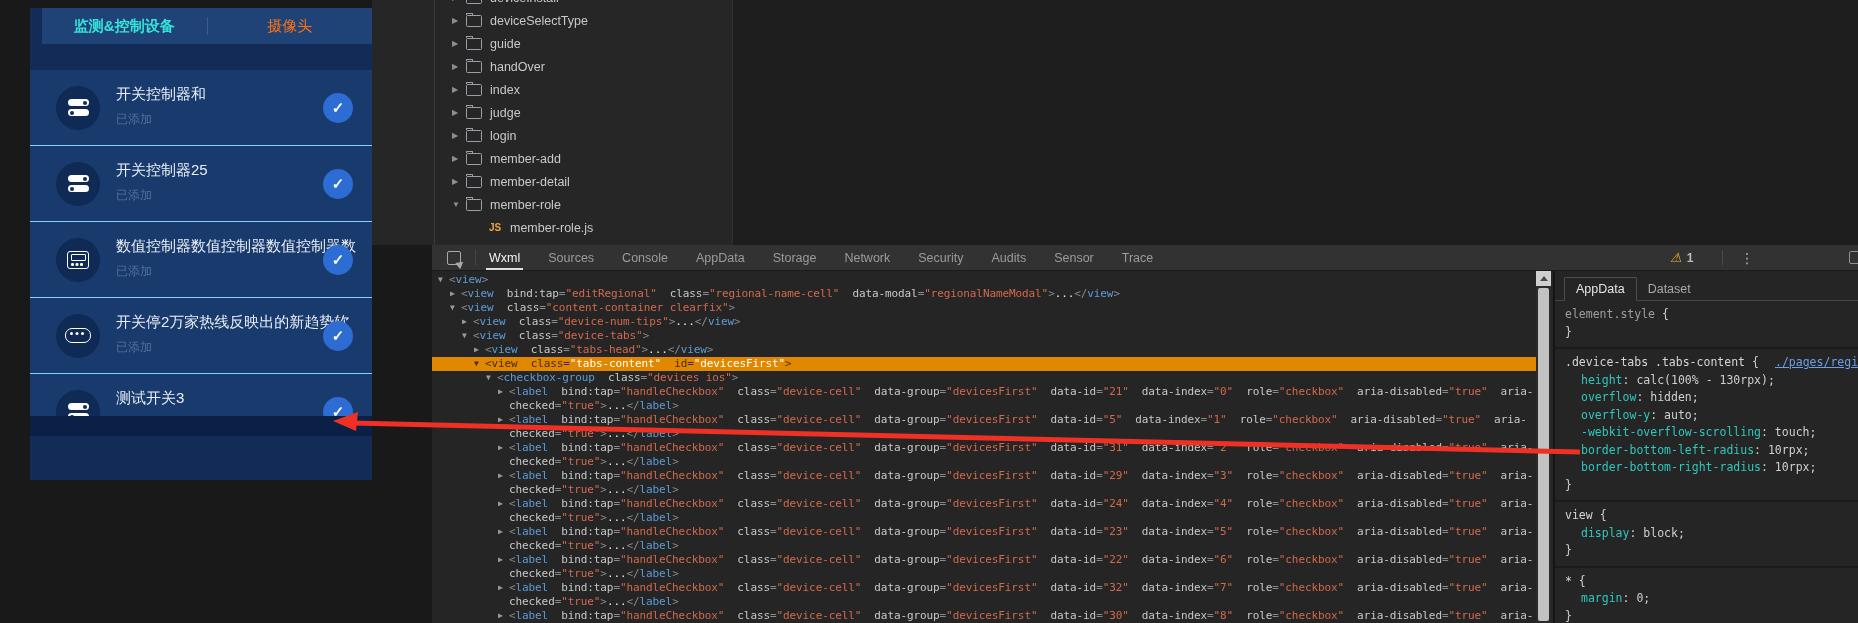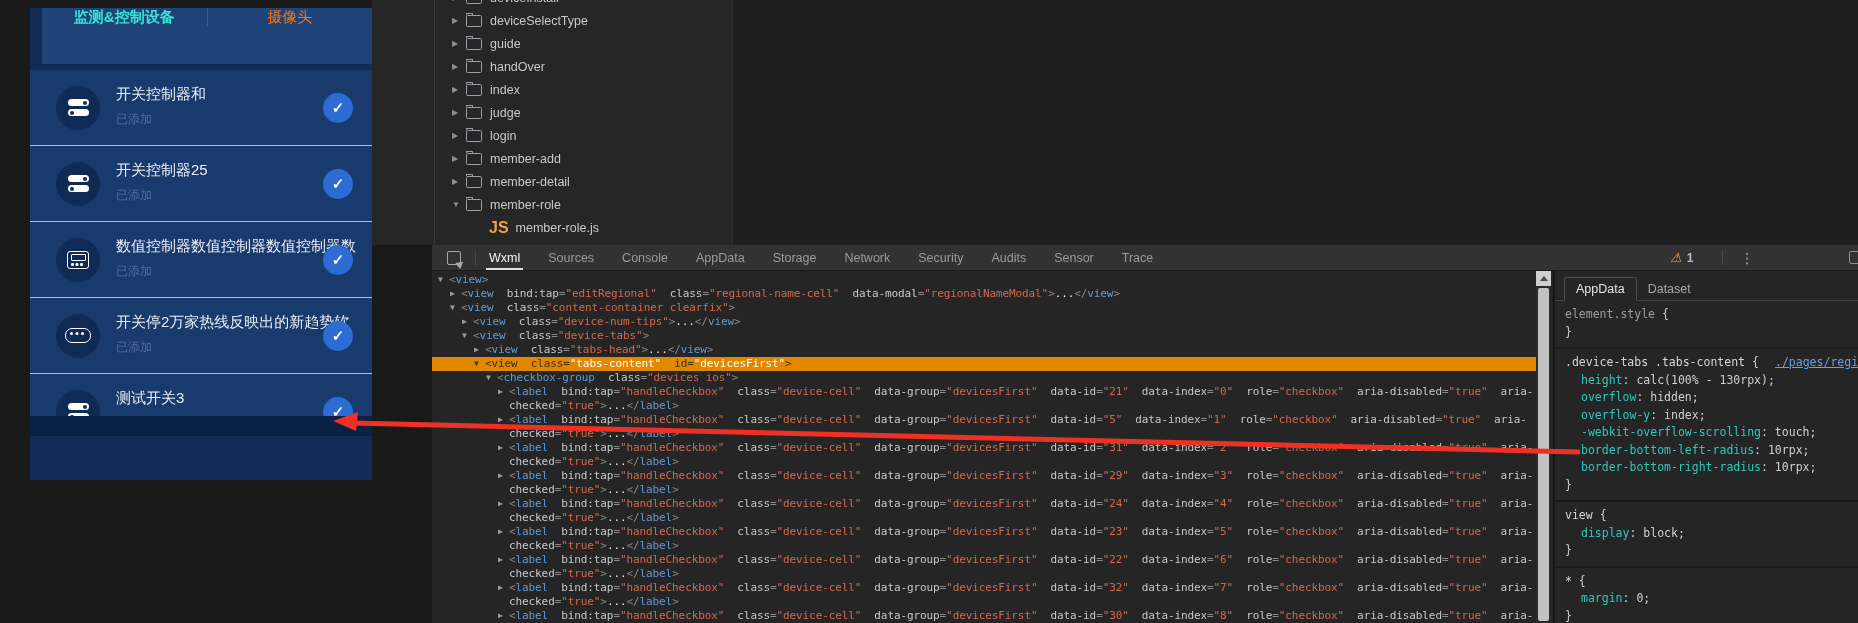--- a/index.html
+++ b/index.html
@@ -1,21 +1,21 @@
 <!DOCTYPE html>
 <html><head>
 <meta charset="utf-8">
 <style>
   html,body{margin:0;padding:0;background:#191919}
   .stage{position:relative;width:1858px;height:623px;background:#191919;overflow:hidden;
          font-family:"Liberation Sans",sans-serif;-webkit-font-smoothing:antialiased}
 
   
   .simulator{position:absolute;left:30px;top:8px;width:342px;height:472px;background:#122b57;overflow:hidden}
-  .sim-header{position:absolute;top:0;left:12px;right:0;height:56px;background:#1f4377;display:flex;align-items:flex-start}
+  .sim-header{position:absolute;top:0;left:12px;right:0;height:36px;background:#1f4377;display:flex;align-items:center}
   .sim-tab{flex:1;text-align:center;font-size:15px;color:#f97316;cursor:pointer}
   .sim-tab.active{color:#36e2d8;font-weight:bold}
   .sim-div{width:1px;height:18px;background:#3c5d92}
   .sim-list{position:absolute;top:62px;left:0;right:0;height:346px;overflow:hidden}
   .dev-item{height:75px;position:relative;background:#193a6c}
   .dev-item + .dev-item{border-top:1px solid #7dd3fc}
   .dev-ic{position:absolute;left:26px;top:50%;transform:translateY(-50%);width:44px;height:44px;border-radius:50%;
           background:#0f2a55;display:flex;align-items:center;justify-content:center}
   .dev-name{position:absolute;left:86px;top:15px;font-size:15px;color:#e9eef7;white-space:nowrap}
   .dev-status{position:absolute;left:86px;top:41px;font-size:12px;color:#54719f}
@@ -38,21 +38,21 @@
               justify-content:center;font-size:15px;color:#e23b36;letter-spacing:1px;cursor:pointer}
 
   
   .tree-panel{position:absolute;left:372px;top:0;width:360px;height:245px;background:#262626;overflow:hidden}
   .indent-guide{position:absolute;left:62px;top:0;bottom:0;width:1px;background:#3a3a3a}
   .tree{position:absolute;top:-14px;left:0;right:0}
   .tree-row{height:23px;display:flex;align-items:center;color:#c9c9c9;font-size:12.5px;cursor:pointer;white-space:nowrap}
   .chev{width:11px;font-size:8px;color:#8f8f8f;flex:0 0 11px}
   .fold{width:14px;height:10px;border:1px solid #9aa0a6;border-radius:1.5px;position:relative;margin:0 8px 0 3px;flex:0 0 14px}
   .fold::before{content:"";position:absolute;top:-3px;left:-1px;width:5px;height:1.5px;border:1px solid #9aa0a6;border-bottom:none;border-radius:1px 1px 0 0}
-  .jsbadge{color:#eca43d;font-size:16px;font-weight:bold;margin:0 7px 0 2px;flex:0 0 14px}
+  .jsbadge{color:#eca43d;font-size:10px;font-weight:bold;margin:0 7px 0 2px;flex:0 0 14px}
   .editor-void{position:absolute;left:732px;top:0;width:1126px;height:245px;background:#1e1e1e;border-left:1px solid #303030}
 
   
   .dbg{position:absolute;left:432px;top:245px;width:1426px;height:378px;background:#252526;overflow:hidden}
   .dbg-tabbar{position:absolute;top:0;left:0;right:0;height:25px;background:#323233;border-bottom:1px solid #1b1b1b;
               display:flex;align-items:center}
   .inspect{width:12px;height:12px;border:1.5px solid #a9a9a9;border-radius:2px;margin-left:15px;position:relative;cursor:pointer}
   .inspect::after{content:"";position:absolute;right:-4px;bottom:-4px;width:0;height:0;border-left:7px solid #a9a9a9;
                   border-top:4px solid transparent;border-bottom:4px solid transparent;transform:rotate(-38deg)}
   .tsep{width:1px;height:16px;background:#454545;margin-left:14px}
@@ -297,21 +297,21 @@
       </div>
       <div class="rules">
           <div class="rule">
             <div class="rhead"><span class="sel muted">element.style</span><span class="brace"> {</span></div>
             <div class="rend">}</div>
           </div>
           <div class="rule">
             <div class="rhead"><span class="sel">.device-tabs .tabs-content</span><span class="brace"> {</span><span class="rlink">./pages/regional</span></div>
             <div class="prop"><span class="pn">height</span><span class="pv">: calc(100% - 130rpx);</span></div>
             <div class="prop"><span class="pn">overflow</span><span class="pv">: hidden;</span></div>
-            <div class="prop"><span class="pn">overflow-y</span><span class="pv">: index;</span></div>
+            <div class="prop"><span class="pn">overflow-y</span><span class="pv">: auto;</span></div>
             <div class="prop"><span class="pn">-webkit-overflow-scrolling</span><span class="pv">: touch;</span></div>
             <div class="prop"><span class="pn">border-bottom-left-radius</span><span class="pv">: 10rpx;</span></div>
             <div class="prop"><span class="pn">border-bottom-right-radius</span><span class="pv">: 10rpx;</span></div>
             <div class="rend">}</div>
           </div>
           <div class="rule">
             <div class="rhead"><span class="sel">view</span><span class="brace"> {</span></div>
             <div class="prop"><span class="pn">display</span><span class="pv">: block;</span></div>
             <div class="rend">}</div>
           </div>

